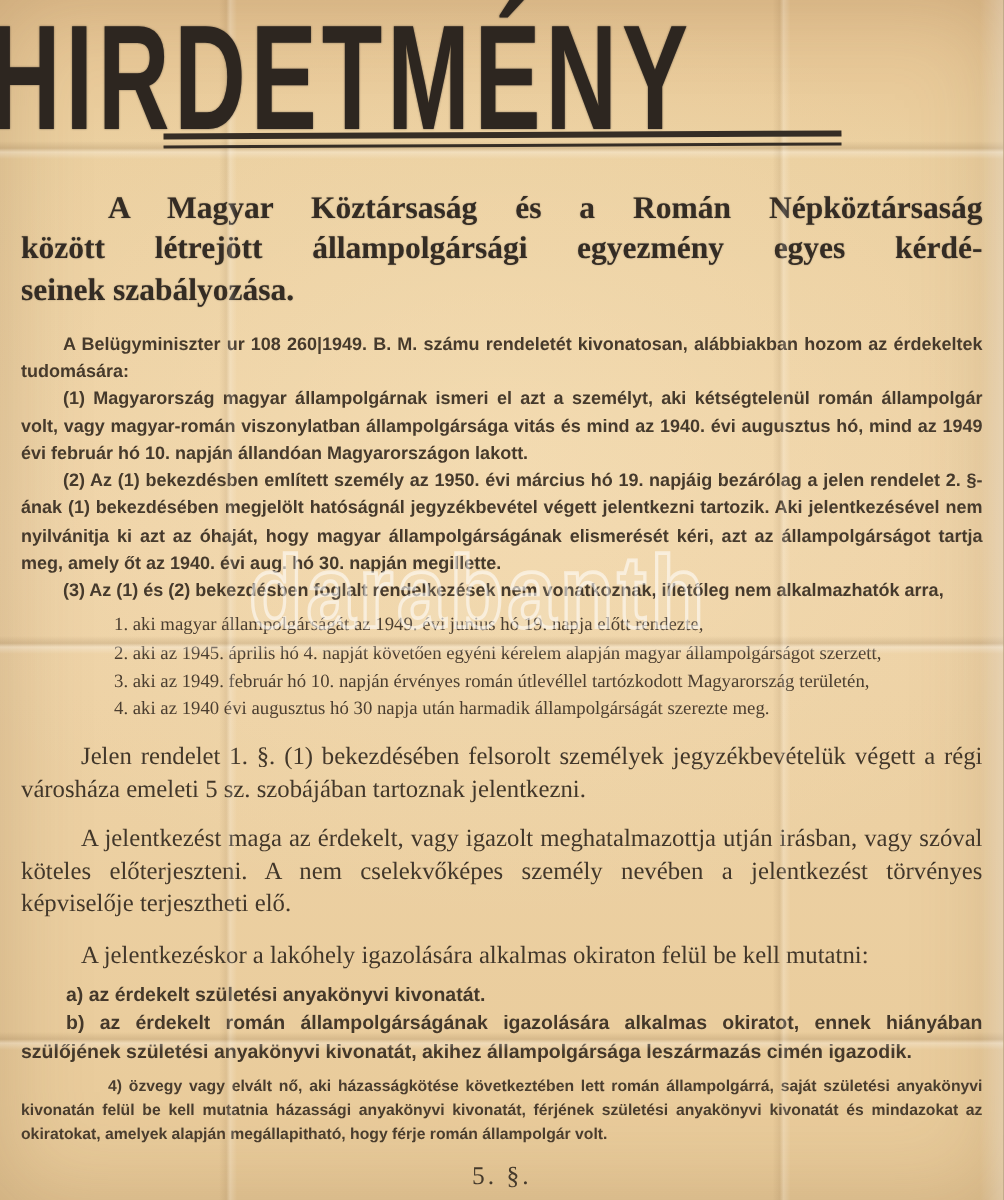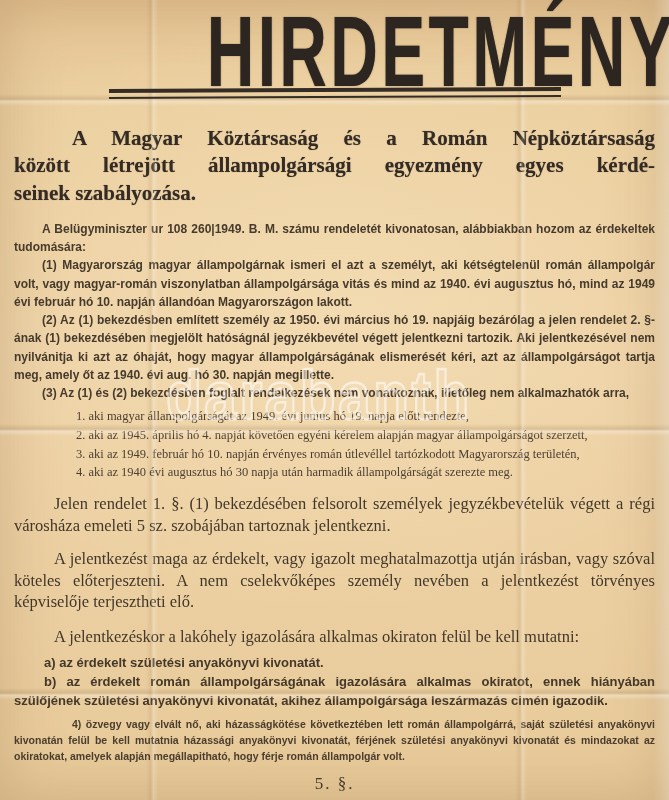--- a/index.html
+++ b/index.html
@@ -19,21 +19,21 @@
   
   .crease{position:absolute;pointer-events:none;}
   .crease.h{left:0;width:669px;height:12px;
     background:linear-gradient(180deg,rgba(0,0,0,0) 0%,rgba(110,80,45,0.16) 40%,rgba(255,255,255,0.28) 62%,rgba(0,0,0,0) 100%);}
   .crease.v{top:0;height:800px;width:12px;
     background:linear-gradient(90deg,rgba(0,0,0,0) 0%,rgba(110,80,45,0.10) 40%,rgba(255,255,255,0.20) 62%,rgba(0,0,0,0) 100%);}
   .edge-right{position:absolute;top:0;right:0;width:16px;height:800px;pointer-events:none;
     background:linear-gradient(90deg,rgba(255,255,255,0) 0%,rgba(255,255,255,0.25) 100%);}
 
   
-  .title-wrap{height:84px;text-align:right;overflow:visible;}
+  .title-wrap{height:84px;text-align:left;overflow:visible;}
   .title{
     display:inline-block;margin:0;
     font-family:"Liberation Sans",sans-serif;font-weight:700;
     font-size:60px;letter-spacing:3px;color:#2d2620;
     transform:scale(1.10,1.66);transform-origin:50% 12%;
     text-shadow:0 0 1px rgba(45,38,32,0.6);
     white-space:nowrap;
   }
   .title-rule{
     width:452px;height:4px;margin:4px auto 0 auto;

